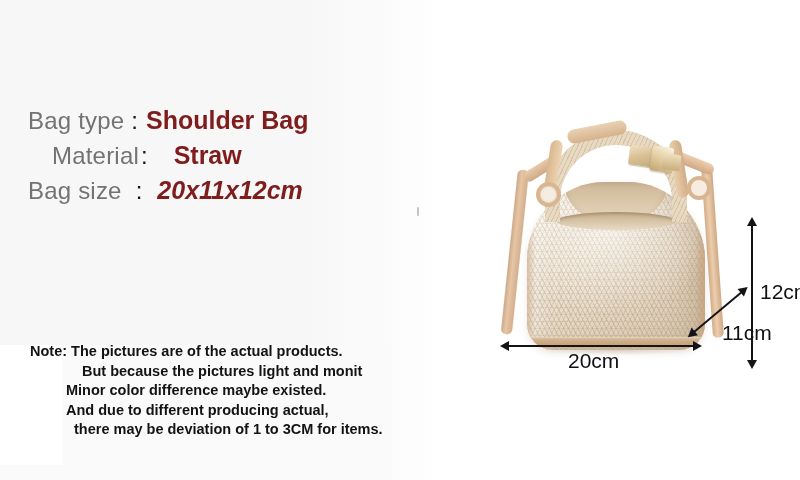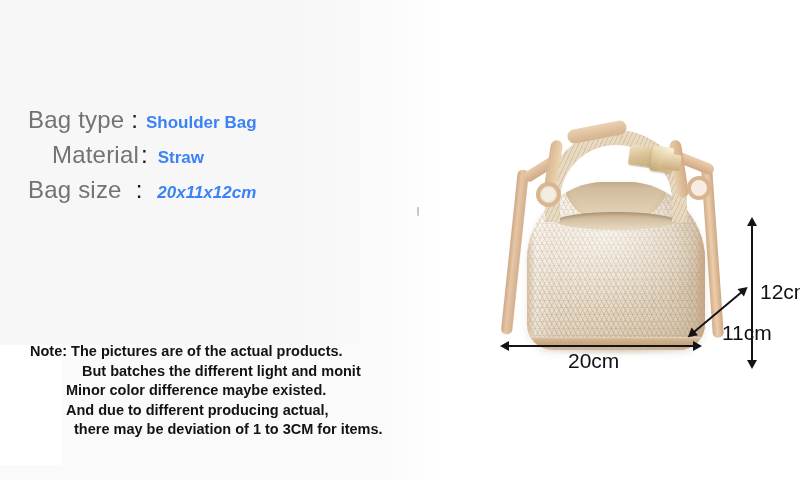--- a/index.html
+++ b/index.html
@@ -74,27 +74,27 @@
   .spec-row.r3 .spec-label { margin-left: 0px; }
   .spec-colon {
     font-size: 24px;
     font-weight: 400;
     color: #17171a;
     margin: 0 6px 0 7px;
   }
   .spec-row.r2 .spec-colon { margin-left: 2px; }
   .spec-row.r3 .spec-colon { margin-left: 14px; }
   .spec-value {
-    font-size: 17px;
+    font-size: 25px;
     font-weight: 700;
-    color: #3b82f6;
+    color: #7f1d1d;
     letter-spacing: 0px;
   }
   .spec-row.r1 .spec-value { margin-left: 2px; }
-  .spec-row.r2 .spec-value { margin-left: 4px; }
+  .spec-row.r2 .spec-value { margin-left: 20px; }
   .spec-row.r3 .spec-value { margin-left: 9px; font-style: italic; }
 
   
   .note-block {
     position: absolute;
     left: 30px;
     top: 342px;
     width: 420px;
   }
   .note-line {
@@ -490,21 +490,21 @@
     <div class="spec-row r3">
       <span class="spec-label">Bag size</span>
       <span class="spec-colon">:</span>
       <span class="spec-value">20x11x12cm</span>
     </div>
 
   </div>
 
   <div class="note-block">
     <div class="note-line l1">Note: The pictures are of the actual products.</div>
-    <div class="note-line l2">But batches the different light and monit</div>
+    <div class="note-line l2">But because the pictures light and monit</div>
     <div class="note-line l3">Minor color difference maybe existed.</div>
     <div class="note-line l4">And due to different producing actual,</div>
     <div class="note-line l5">there may be deviation of 1 to 3CM for items.</div>
   </div>
 
   <div class="photo">
 
     <div class="bag">
 
       <div class="shadow-ground"></div>

